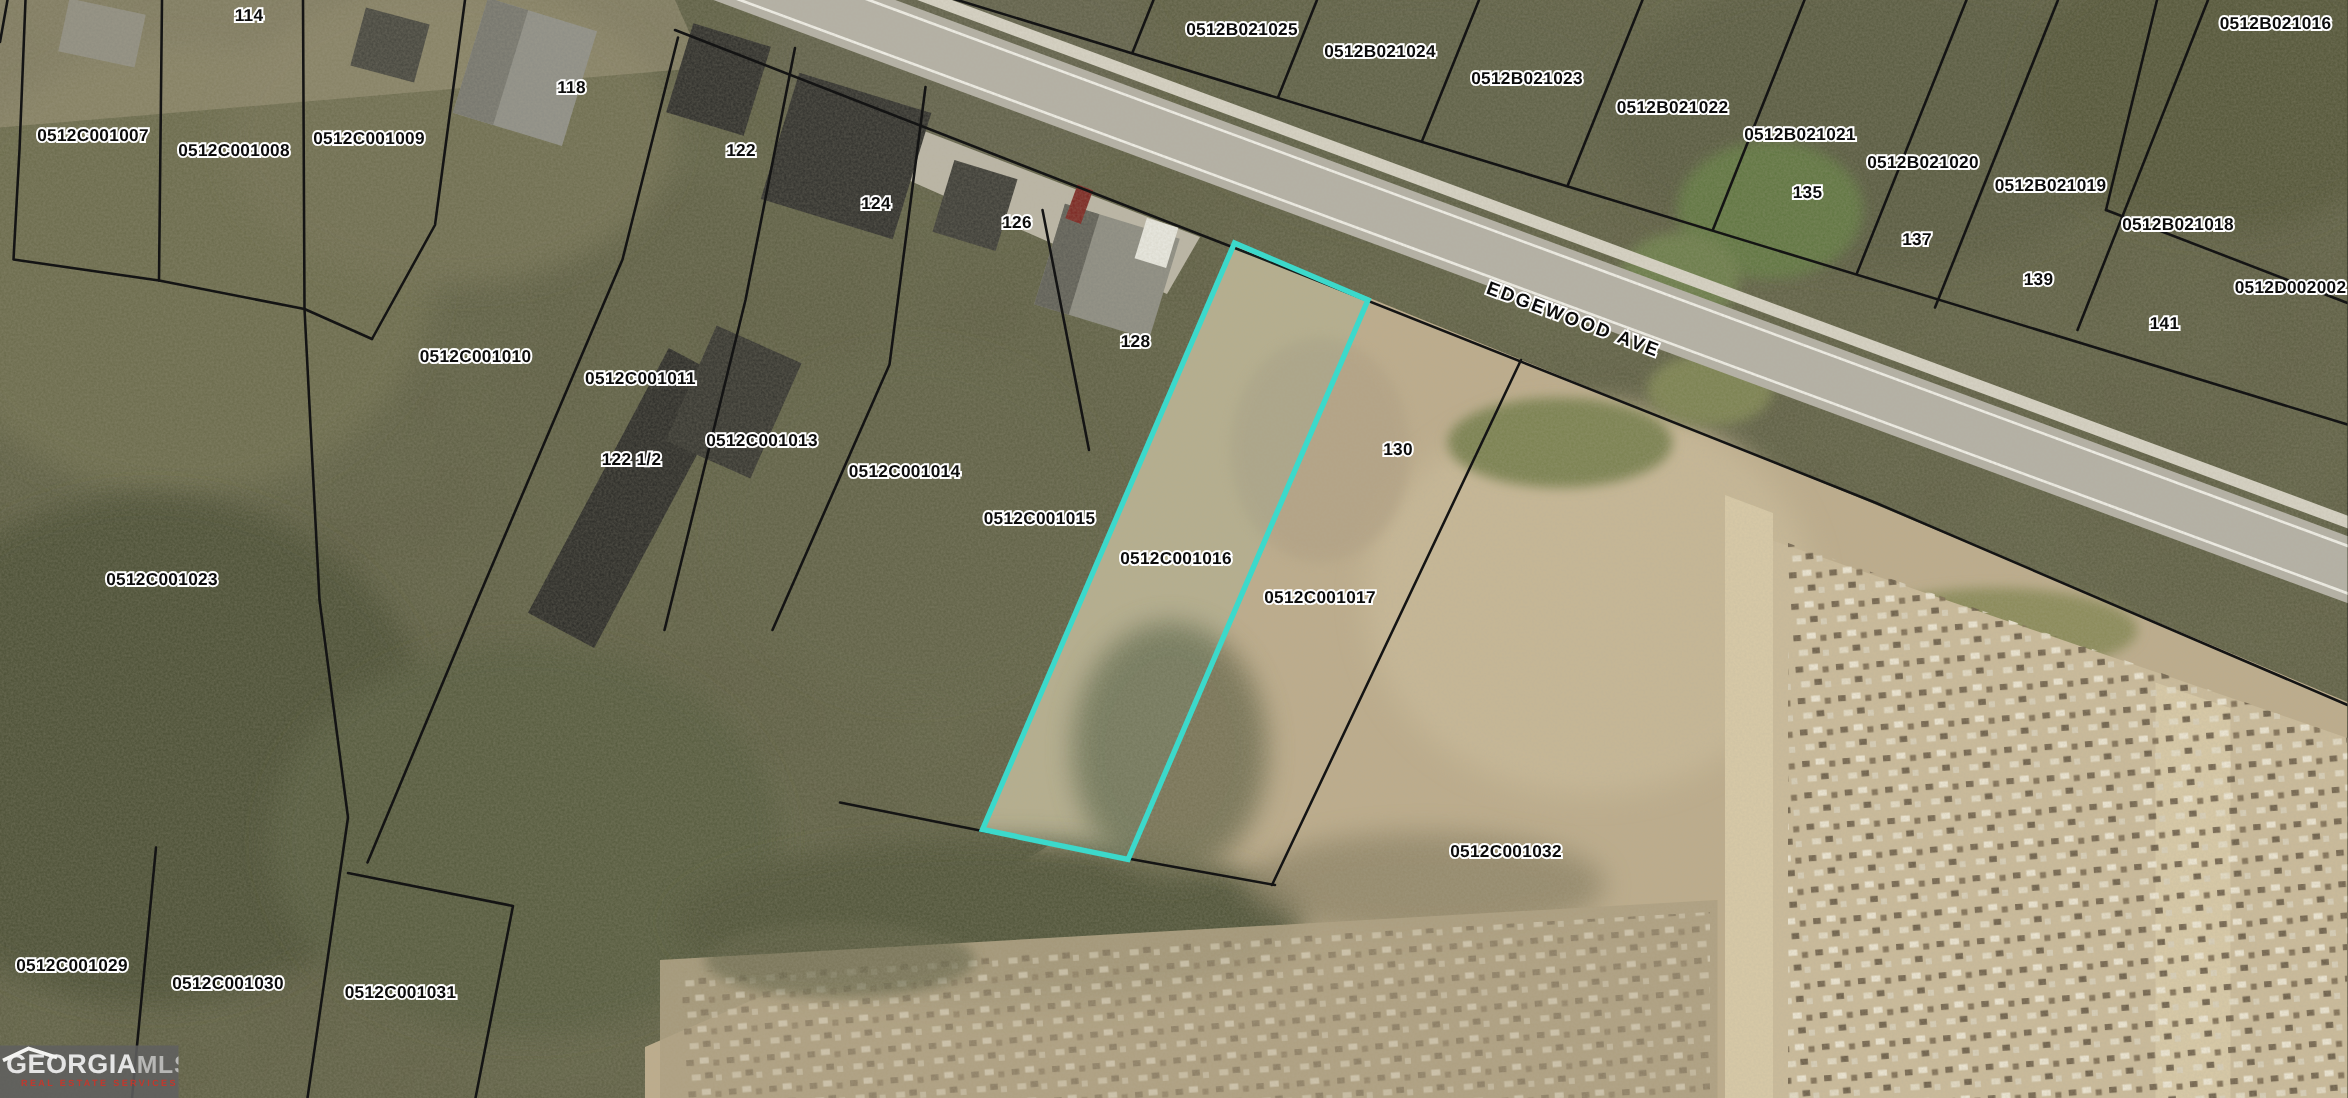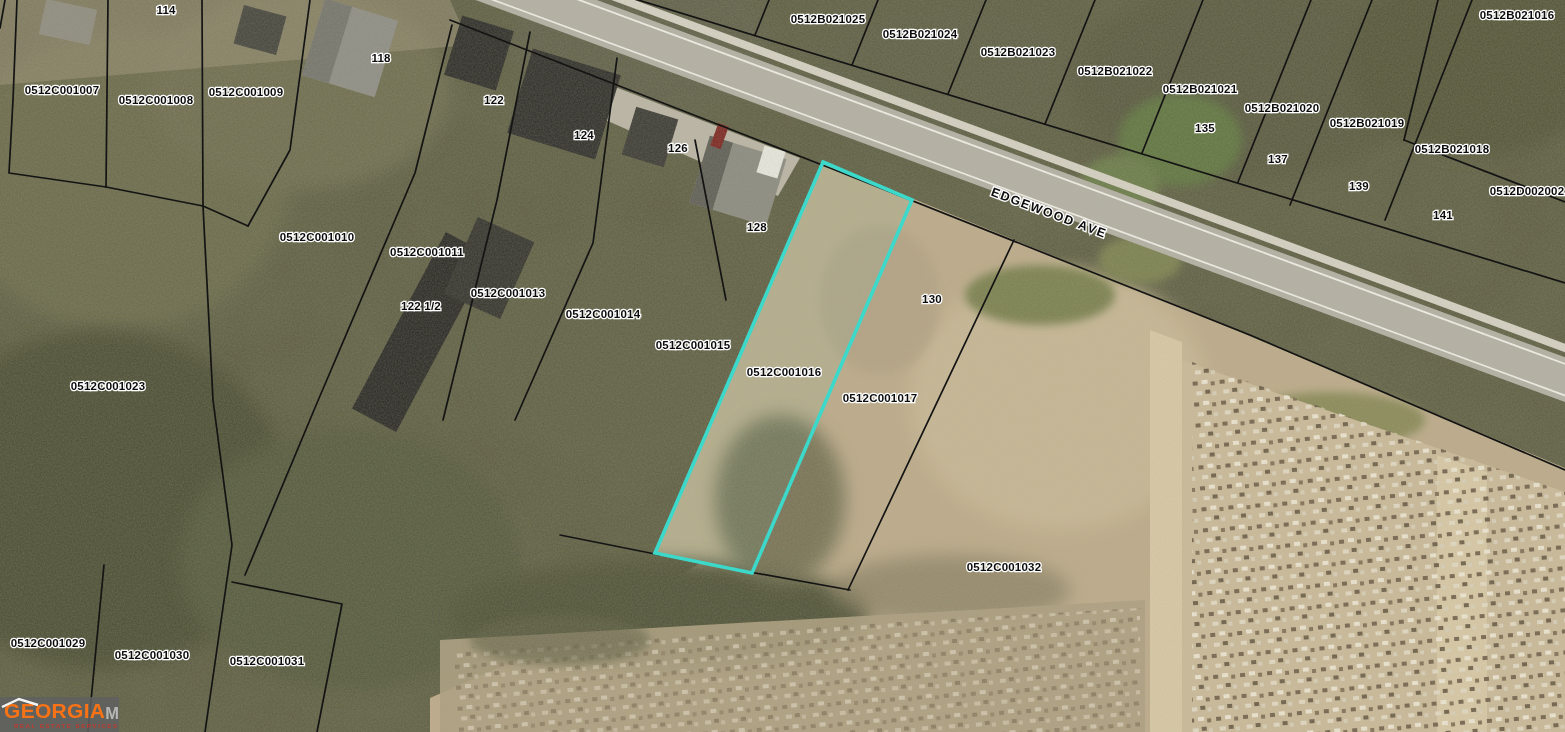--- a/index.html
+++ b/index.html
@@ -10,21 +10,21 @@
   text.lbl{font-family:"Liberation Sans",sans-serif;font-weight:bold;font-size:11.5px;
            fill:#0b0b0b;stroke:#ffffff;stroke-width:2.6px;paint-order:stroke;
            text-anchor:middle;letter-spacing:.2px;}
   text.street{font-size:12.5px;letter-spacing:1.6px;}
   .boundary{stroke:#141414;stroke-width:1.7;fill:none;stroke-linejoin:round;stroke-linecap:round;}
   .hl{fill:rgba(60,217,203,0.05);stroke-width:3.6;}
   
   .logo{position:absolute;left:0;bottom:0;width:119px;height:35px;
         background:rgba(95,95,95,0.86);color:#fff;overflow:hidden;}
   .logo-row{position:relative;display:flex;align-items:flex-end;padding:3px 0 0 4px;line-height:1;}
-  .logo-georgia{font-weight:bold;font-size:21px;color:#f97316;letter-spacing:.3px;text-align:center;}
+  .logo-georgia{font-weight:bold;font-size:18px;color:#e5e5e5;letter-spacing:.3px;text-align:center;}
   .logo-mls{font-weight:bold;font-size:16.5px;color:#b7b7b5;letter-spacing:.5px;text-align:center;}
   .logo-roof{position:absolute;left:65px;top:0px;}
   .logo-tagline{font-size:6px;font-weight:bold;color:#c0392e;letter-spacing:1.6px;
                 padding:2px 0 0 14px;white-space:nowrap;}
 </style>
 </head>
 <body>
 
 <div class="stage">
 <svg width="1565" height="732" viewBox="0 0 1565 732">

